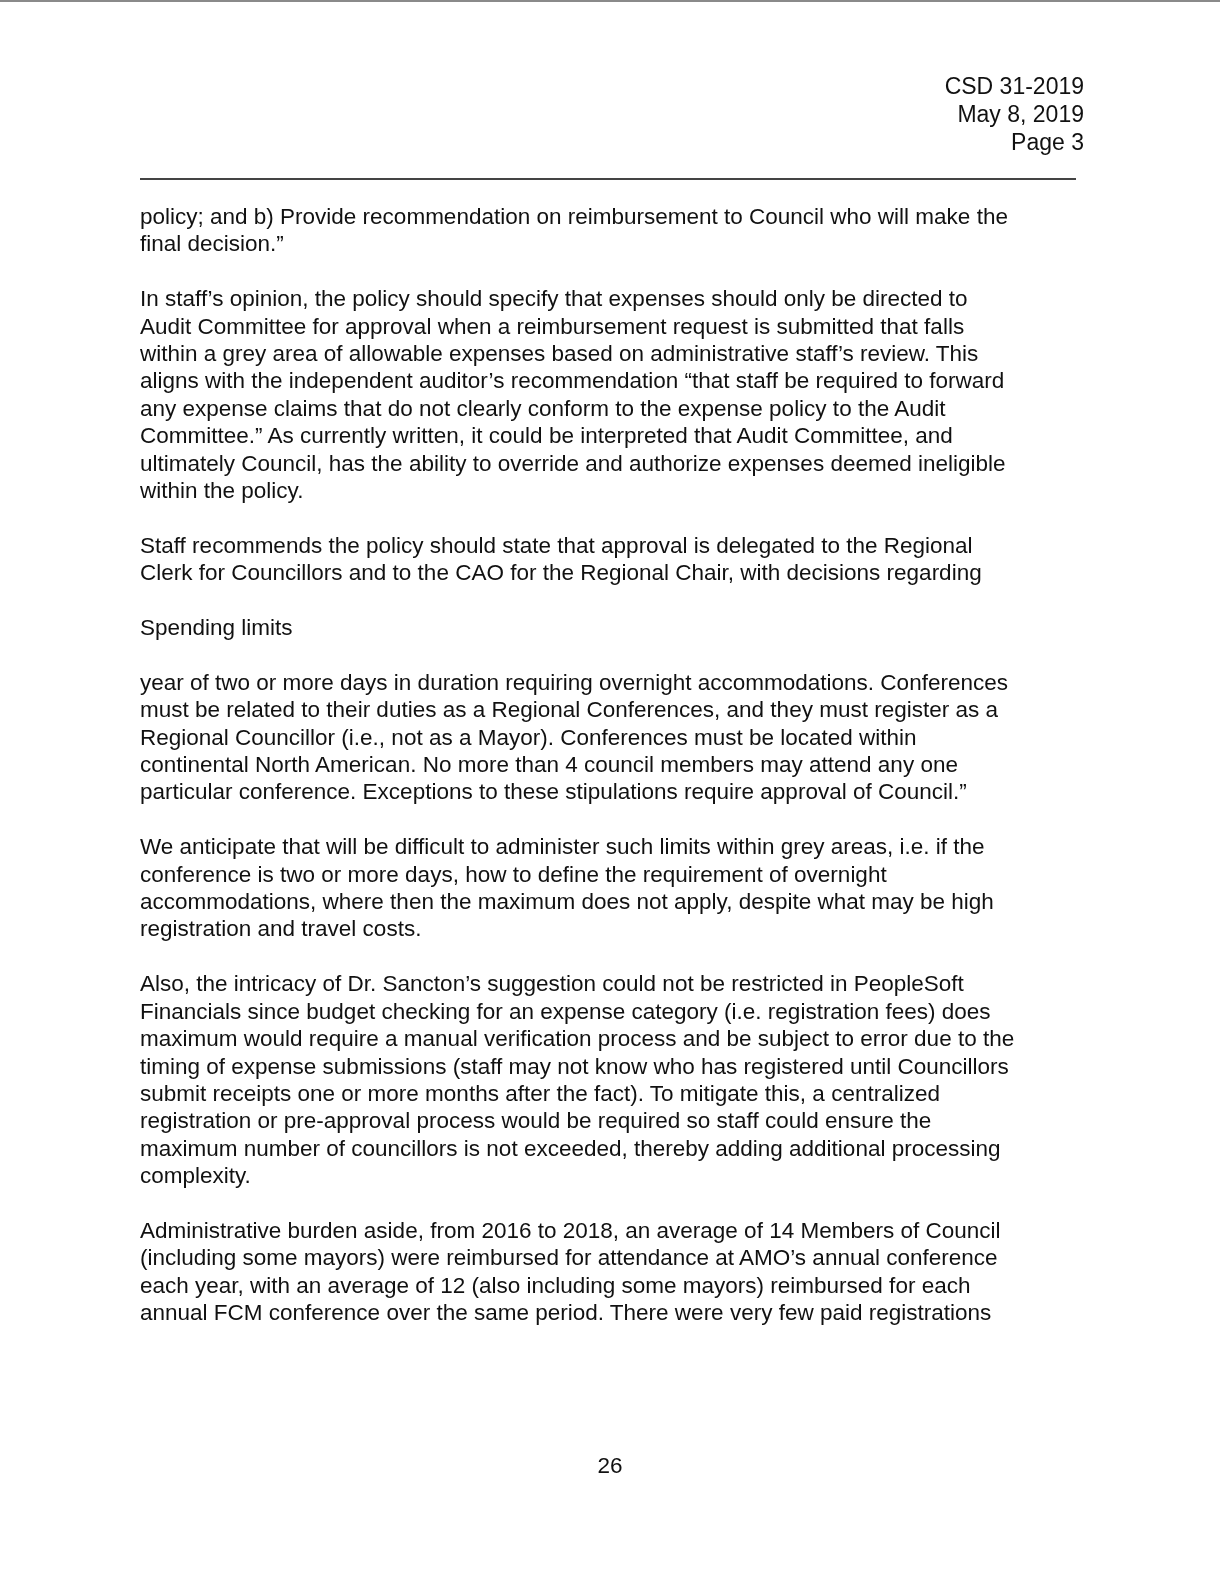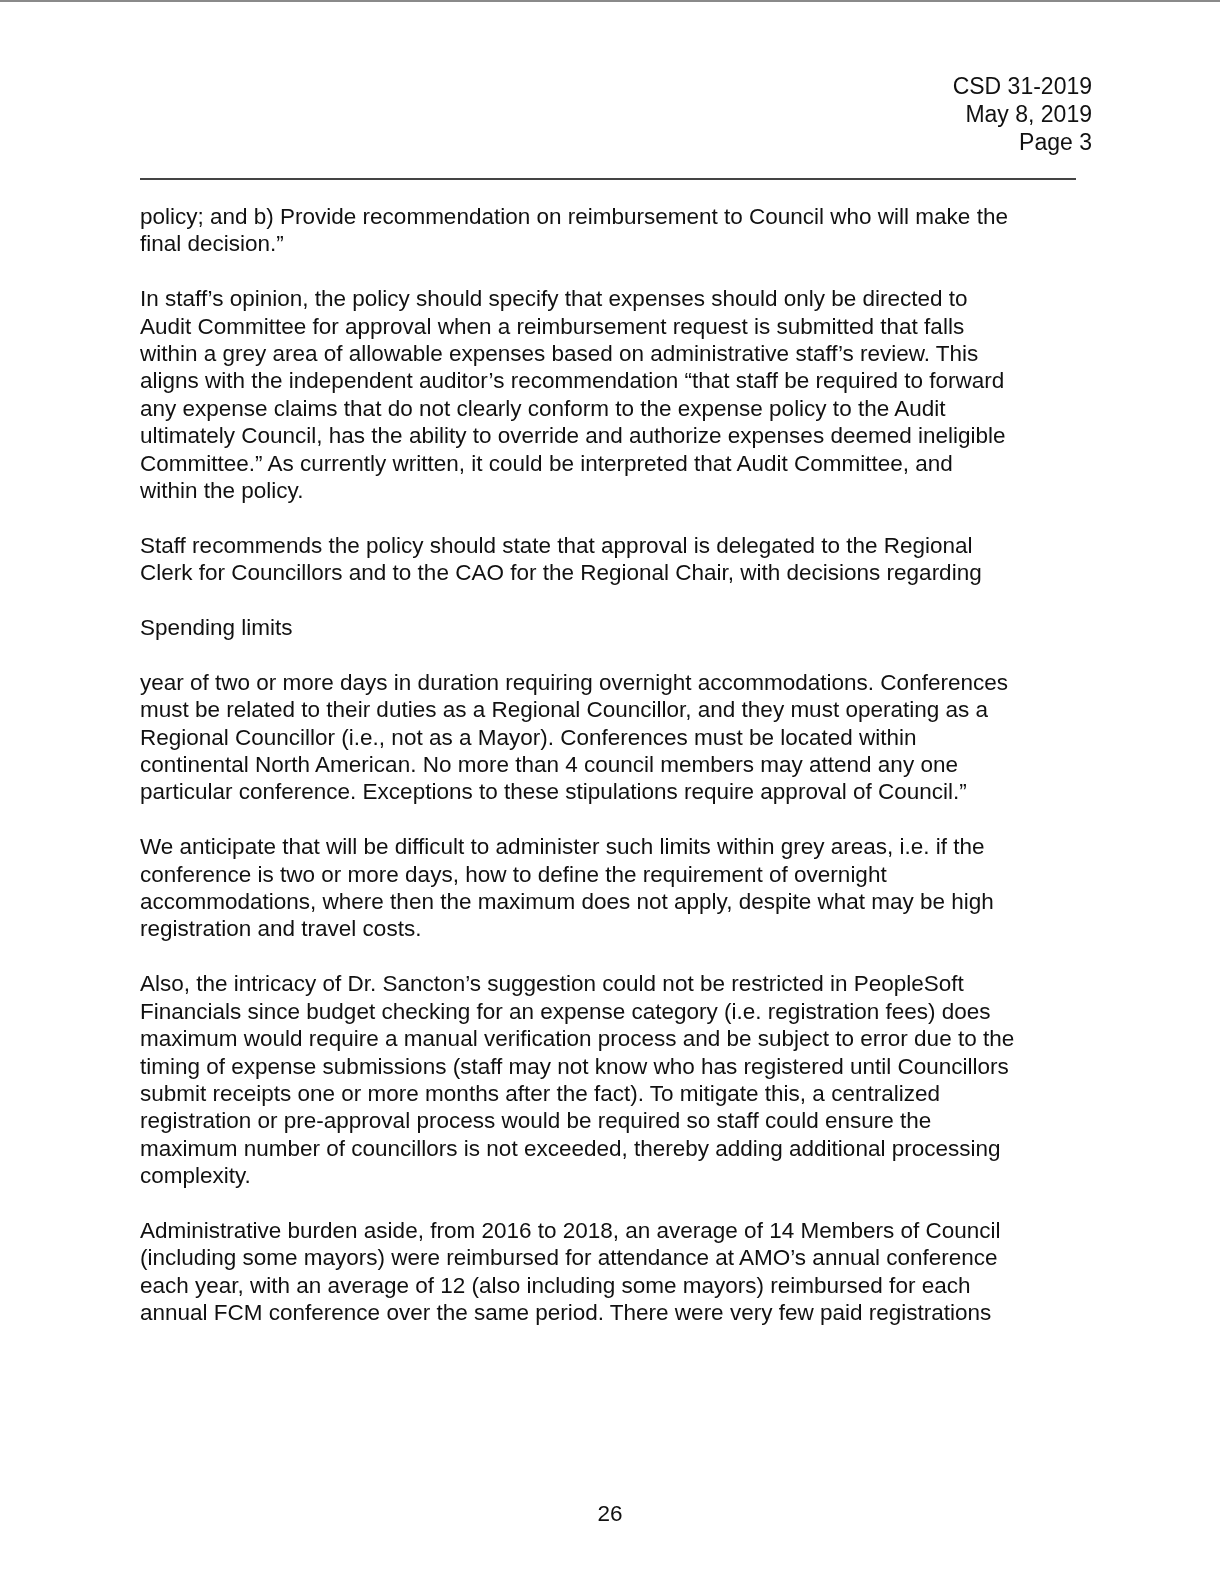--- a/index.html
+++ b/index.html
@@ -17,21 +17,21 @@
     }
     .top-border {
       position: absolute;
       left: 0; top: 0;
       width: 1220px;
       height: 2px;
       background: #8a8a8a;
     }
     .header {
       position: absolute;
-      right: 128px;
+      right: 136px;
       top: 72px;
       text-align: right;
       font-size: 23px;
       line-height: 28px;
     }
     .header-rule {
       position: absolute;
       left: 140px;
       top: 178px;
       width: 936px;
@@ -54,21 +54,21 @@
       display: block;
     }
     .subheading {
       margin: 0 0 27.4px 0;
       text-underline-offset: 3px;
     }
     .page-number {
       position: absolute;
       left: 0;
       width: 1220px;
-      top: 1500px;
+      top: 1452px;
       text-align: center;
       font-size: 22.5px;
       line-height: 27px;
     }
   </style>
 </head>
 <body>
 
 <div class="top-border"></div>
 
@@ -86,35 +86,35 @@
     <span class="line">policy; and b) Provide recommendation on reimbursement to Council who will make the</span>
     <span class="line">final decision.”</span>
   </p>
 
   <p class="para">
     <span class="line">In staff’s opinion, the policy should specify that expenses should only be directed to</span>
     <span class="line">Audit Committee for approval when a reimbursement request is submitted that falls</span>
     <span class="line">within a grey area of allowable expenses based on administrative staff’s review.  This</span>
     <span class="line">aligns with the independent auditor’s recommendation “that staff be required to forward</span>
     <span class="line">any expense claims that do not clearly conform to the expense policy to the Audit</span>
+    <span class="line">Committee.”  As currently written, it could be interpreted that Audit Committee, and</span>
     <span class="line">ultimately Council, has the ability to override and authorize expenses deemed ineligible</span>
-    <span class="line">Committee.”  As currently written, it could be interpreted that Audit Committee, and</span>
     <span class="line">within the policy.</span>
   </p>
 
   <p class="para">
     <span class="line">Staff recommends the policy should state that approval is delegated to the Regional</span>
     <span class="line">Clerk for Councillors and to the CAO for the Regional Chair, with decisions regarding</span>
   </p>
 
   <p class="subheading">Spending limits</p>
 
   <p class="para">
     <span class="line">year of two or more days in duration requiring overnight accommodations. Conferences</span>
-    <span class="line">must be related to their duties as a Regional Councillor, and they must operating as a</span>
+    <span class="line">must be related to their duties as a Regional Conferences, and they must register as a</span>
     <span class="line">Regional Councillor (i.e., not as a Mayor). Conferences must be located within</span>
     <span class="line">continental North American. No more than 4 council members may attend any one</span>
     <span class="line">particular conference. Exceptions to these stipulations require approval of Council.”</span>
   </p>
 
   <p class="para">
     <span class="line">We anticipate that will be difficult to administer such limits within grey areas, i.e. if the</span>
     <span class="line">conference is two or more days, how to define the requirement of overnight</span>
     <span class="line">accommodations, where then the maximum does not apply, despite what may be high</span>
     <span class="line">registration and travel costs.</span>

